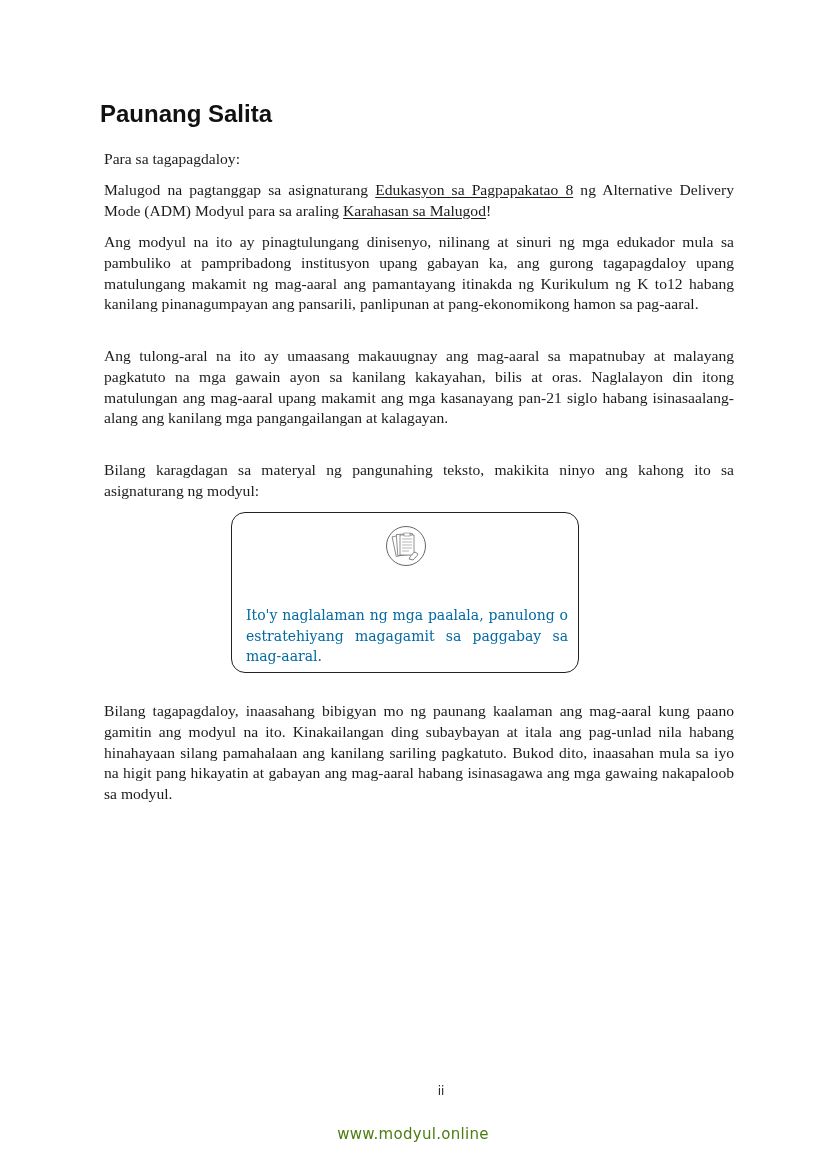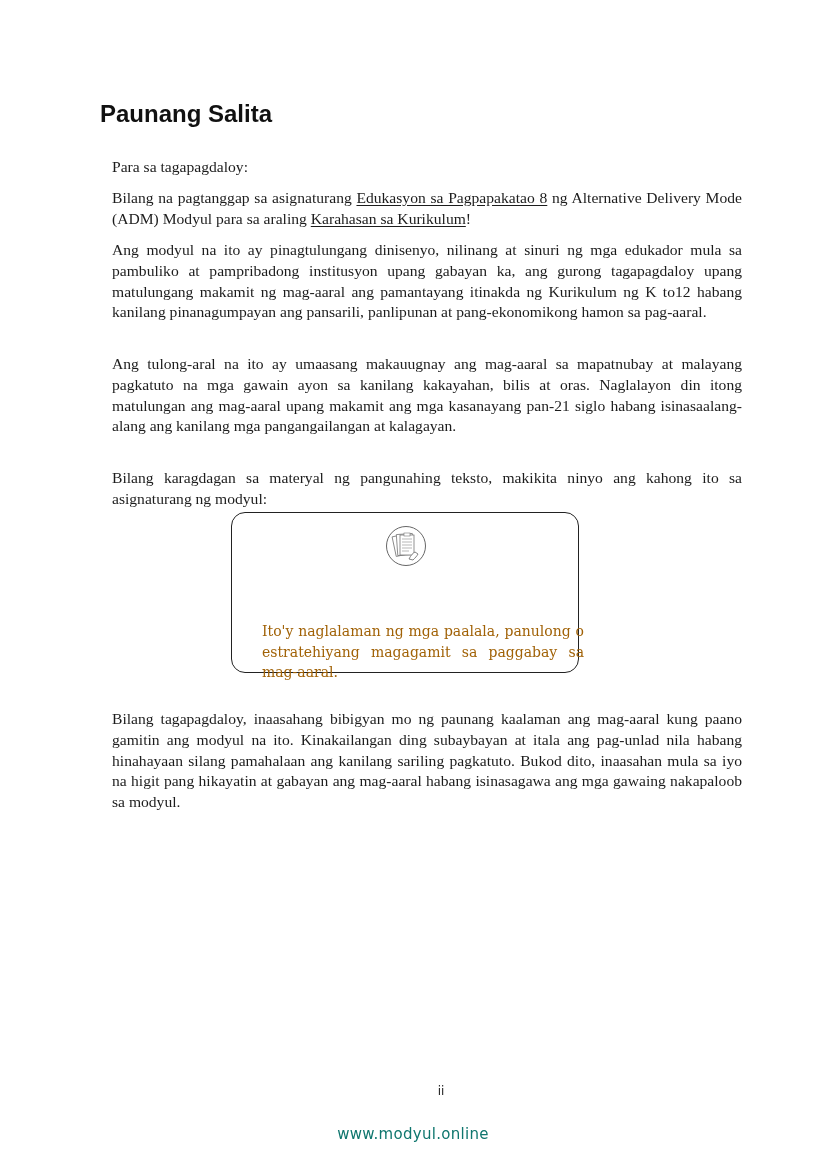--- a/index.html
+++ b/index.html
@@ -1,45 +1,45 @@
 <!DOCTYPE html>
 <html><head>
 <meta charset="utf-8">
 <style>
   html, body { margin: 0; padding: 0; background: #ffffff; }
   body { width: 826px; height: 1169px; position: relative; overflow: hidden;
          font-family: "DejaVu Serif", "Liberation Serif", serif; color: #1a1a1a; }
   .page { position: absolute; left: 100px; top: 0; width: 630px; }
   .title { position: absolute; left: 0; top: 100px; margin: 0;
            font-family: Liberation Sans, sans-serif; font-weight: bold; font-size: 24px; letter-spacing: 0px; color: #111; }
-  .para { position: absolute; left: 0; width: 630px; margin: 12px;
+  .para { position: absolute; left: 0; width: 630px; margin: 4px;
           font-family: "Liberation Serif", serif; font-size: 15.6px; line-height: 20.8px;
           text-align: justify; color: #1c1c1c; }
   .para u { text-decoration: underline; text-underline-offset: 2px; }
   .note-box { position: absolute; left: 131px; top: 512px; width: 348px; height: 161px;
               border: 1.5px solid #222; border-radius: 14px; box-sizing: border-box; }
   .note-icon { position: absolute; left: 153px; top: 12px; width: 42px; height: 42px; }
   .note-title { position: absolute; left: 0; width: 100%; top: 67px; text-align: center;
                 font-family: "DejaVu Serif", serif; font-weight: bold; font-style: italic; font-size: 14px; color: #111; }
-  .note-body { position: absolute; left: 14px; width: 322px; top: 92px; margin: 16px;
-               font-family: "DejaVu Serif", serif; font-size: 14px; line-height: 20.5px; text-align: justify; color: #a16207; }
+  .note-body { position: absolute; left: 14px; width: 322px; top: 92px; margin: 0;
+               font-family: "DejaVu Serif", serif; font-size: 14px; line-height: 20.5px; text-align: justify; color: #0369a1; }
   .page-num { position: absolute; left: 0; width: 826px; top: 1084px; text-align: center;
               font-family: "DejaVu Sans", sans-serif; font-size: 12px; color: #222; padding-left: 28px; }
   .watermark { position: absolute; left: 0; width: 826px; top: 1125px; text-align: center;
-               font-family: "DejaVu Sans", sans-serif; font-size: 15px; color: #0f766e; letter-spacing: 0.3px; }
+               font-family: "DejaVu Sans", sans-serif; font-size: 15px; color: #4d7c0f; letter-spacing: 0.3px; }
 </style>
 </head>
 <body>
 
 <div class="page">
   <h1 class="title">Paunang Salita</h1>
 
   <p class="para" style="top:145px;">Para sa tagapagdaloy:</p>
 
-  <p class="para" style="top:176px;"><span>Bilang na pagtanggap sa asignaturang </span><u>Edukasyon sa Pagpapakatao 8</u><span> ng Alternative Delivery Mode (ADM) Modyul para sa araling </span><u>Karahasan sa Kurikulum</u><span>!</span></p>
+  <p class="para" style="top:176px;"><span>Malugod na pagtanggap sa asignaturang </span><u>Edukasyon sa Pagpapakatao 8</u><span> ng Alternative Delivery Mode (ADM) Modyul para sa araling </span><u>Karahasan sa Malugod</u><span>!</span></p>
 
   <p class="para" style="top:228px;">Ang modyul na ito ay pinagtulungang dinisenyo, nilinang at sinuri ng mga edukador mula sa pambuliko at pampribadong institusyon upang gabayan ka, ang gurong tagapagdaloy upang matulungang makamit ng mag-aaral ang pamantayang itinakda ng Kurikulum ng K to12 habang kanilang pinanagumpayan ang pansarili, panlipunan at pang-ekonomikong hamon sa pag-aaral.</p>
 
   <p class="para" style="top:342px;">Ang tulong-aral na ito ay umaasang makauugnay ang mag-aaral sa mapatnubay at malayang pagkatuto na mga gawain ayon sa kanilang kakayahan, bilis at oras. Naglalayon din itong matulungan ang mag-aaral upang makamit ang mga kasanayang pan-21 siglo habang isinasaalang-alang ang kanilang mga pangangailangan at kalagayan.</p>
 
   <p class="para" style="top:456px;">Bilang karagdagan sa materyal ng pangunahing teksto, makikita ninyo ang kahong ito sa asignaturang ng modyul:</p>
 
   <div class="note-box">
     <svg class="note-icon" viewBox="0 0 42 42" xmlns="http://www.w3.org/2000/svg">
       <circle cx="21" cy="21" r="19.5" fill="#fff" stroke="#666" stroke-width="1"></circle>

